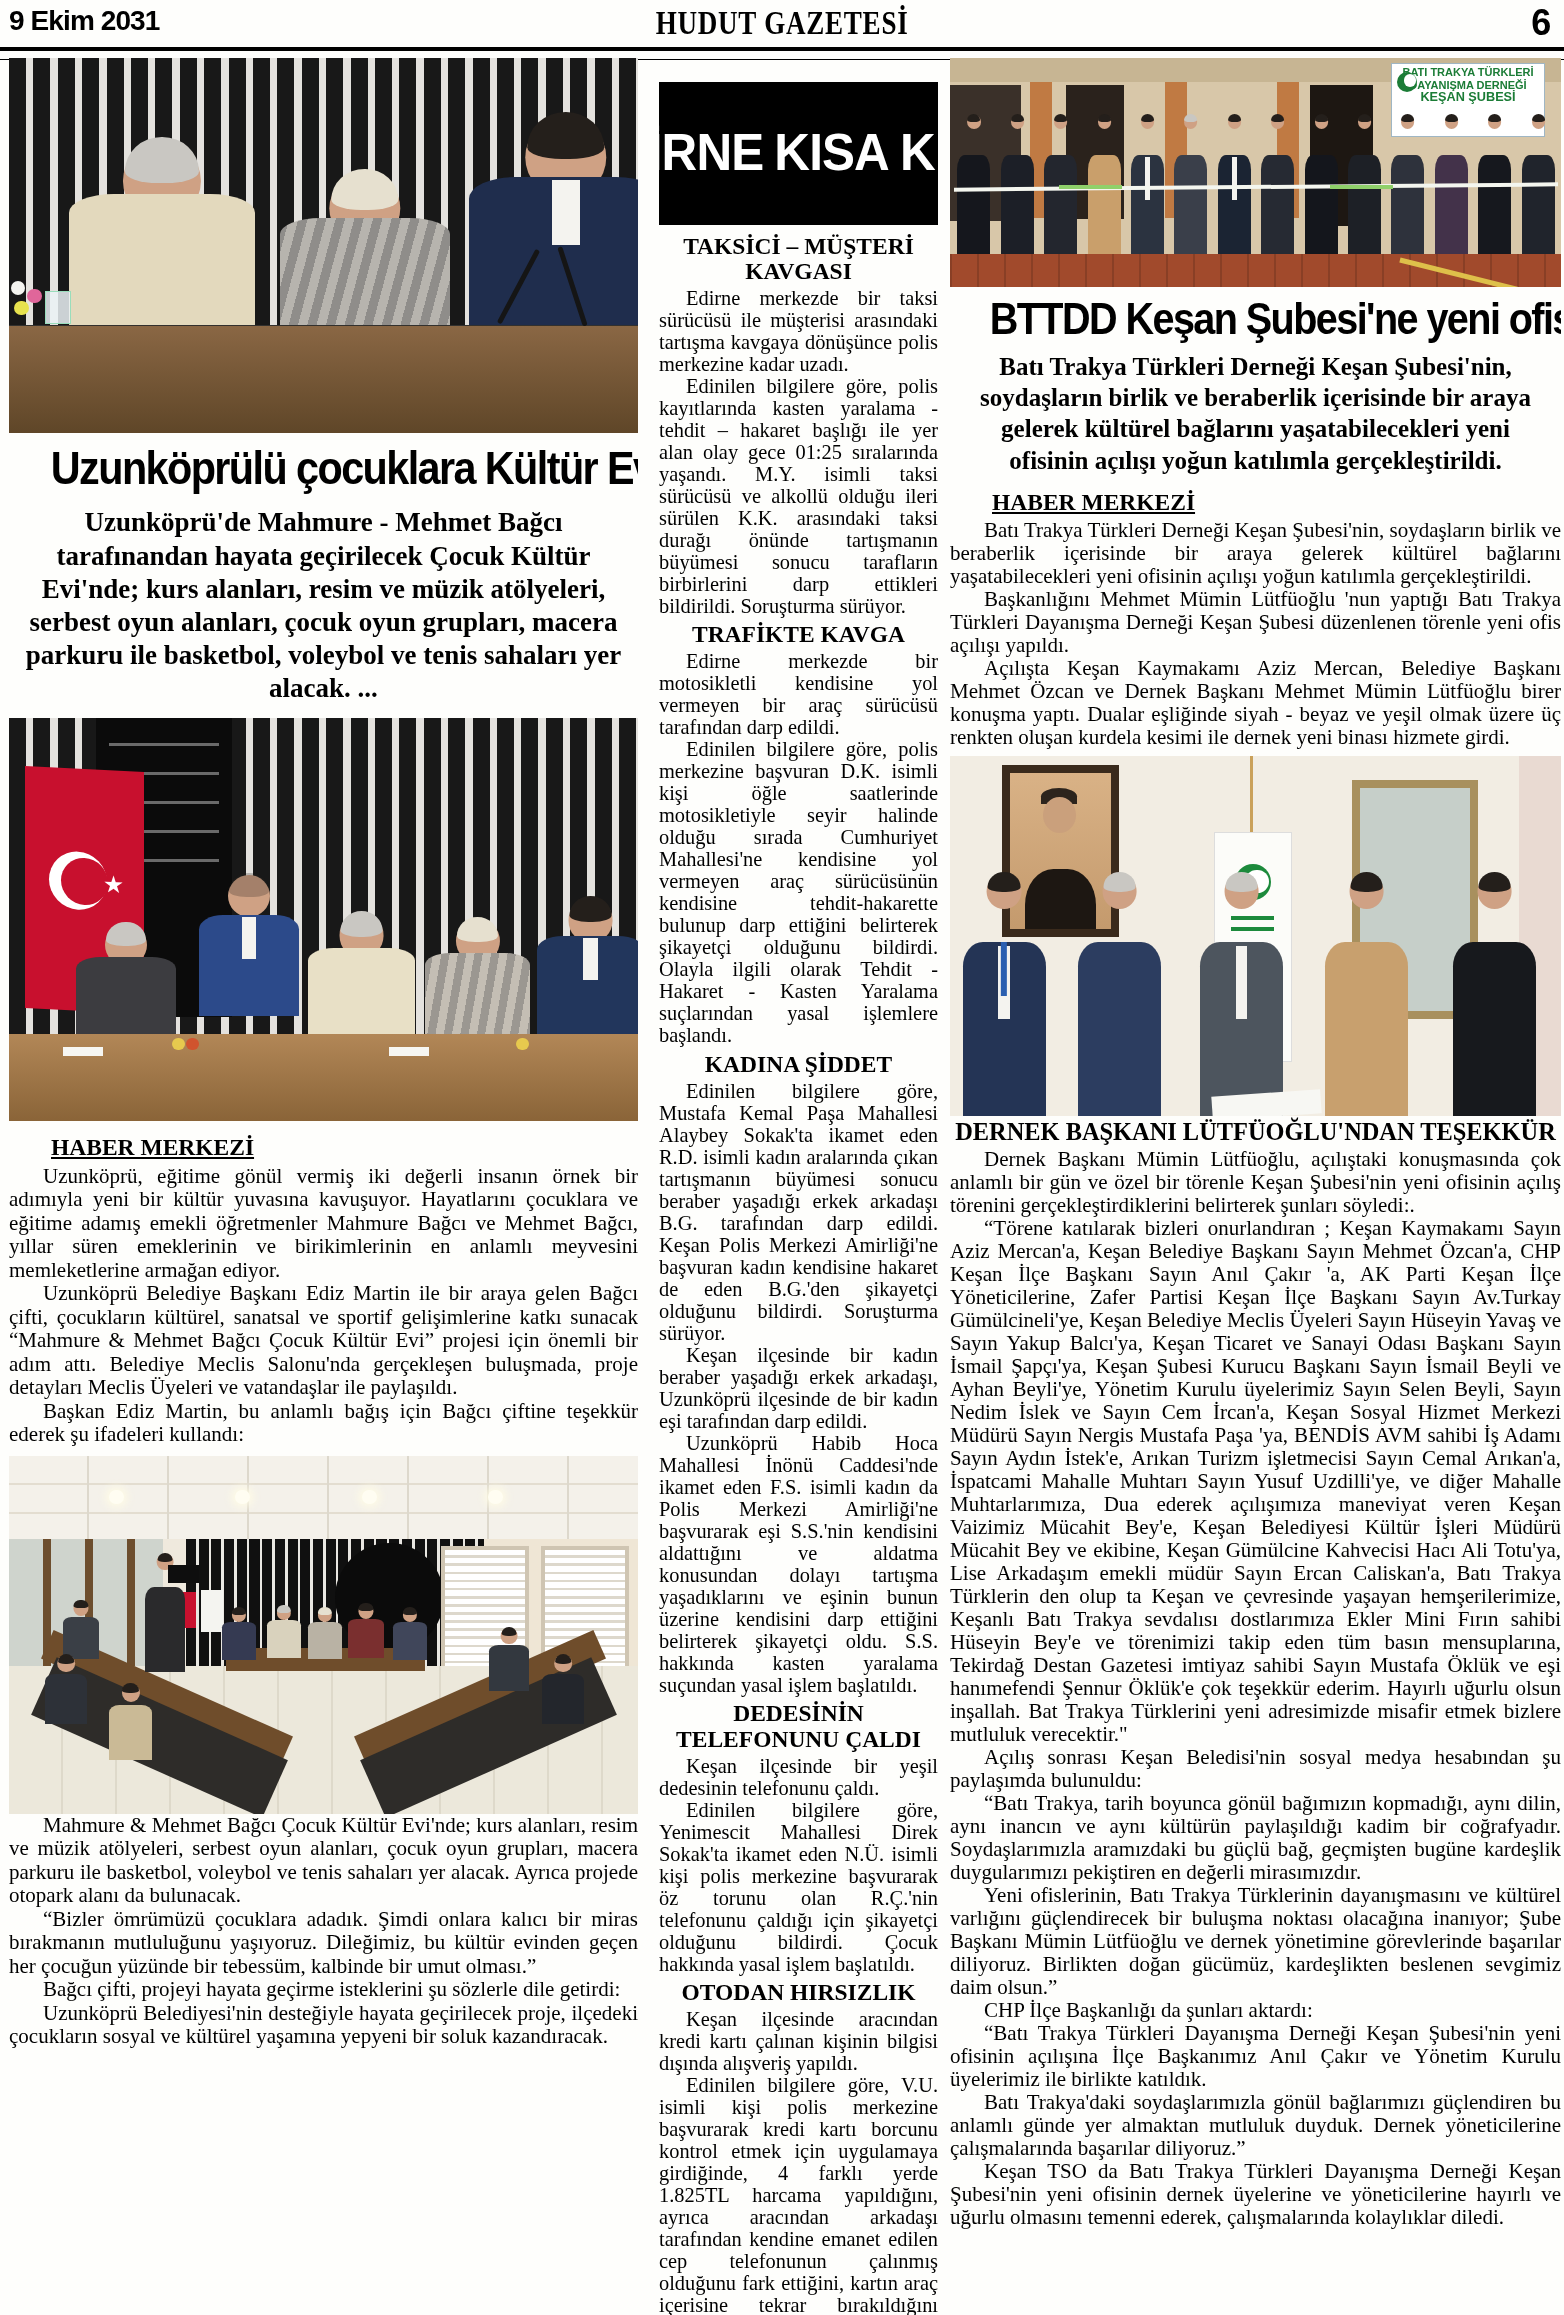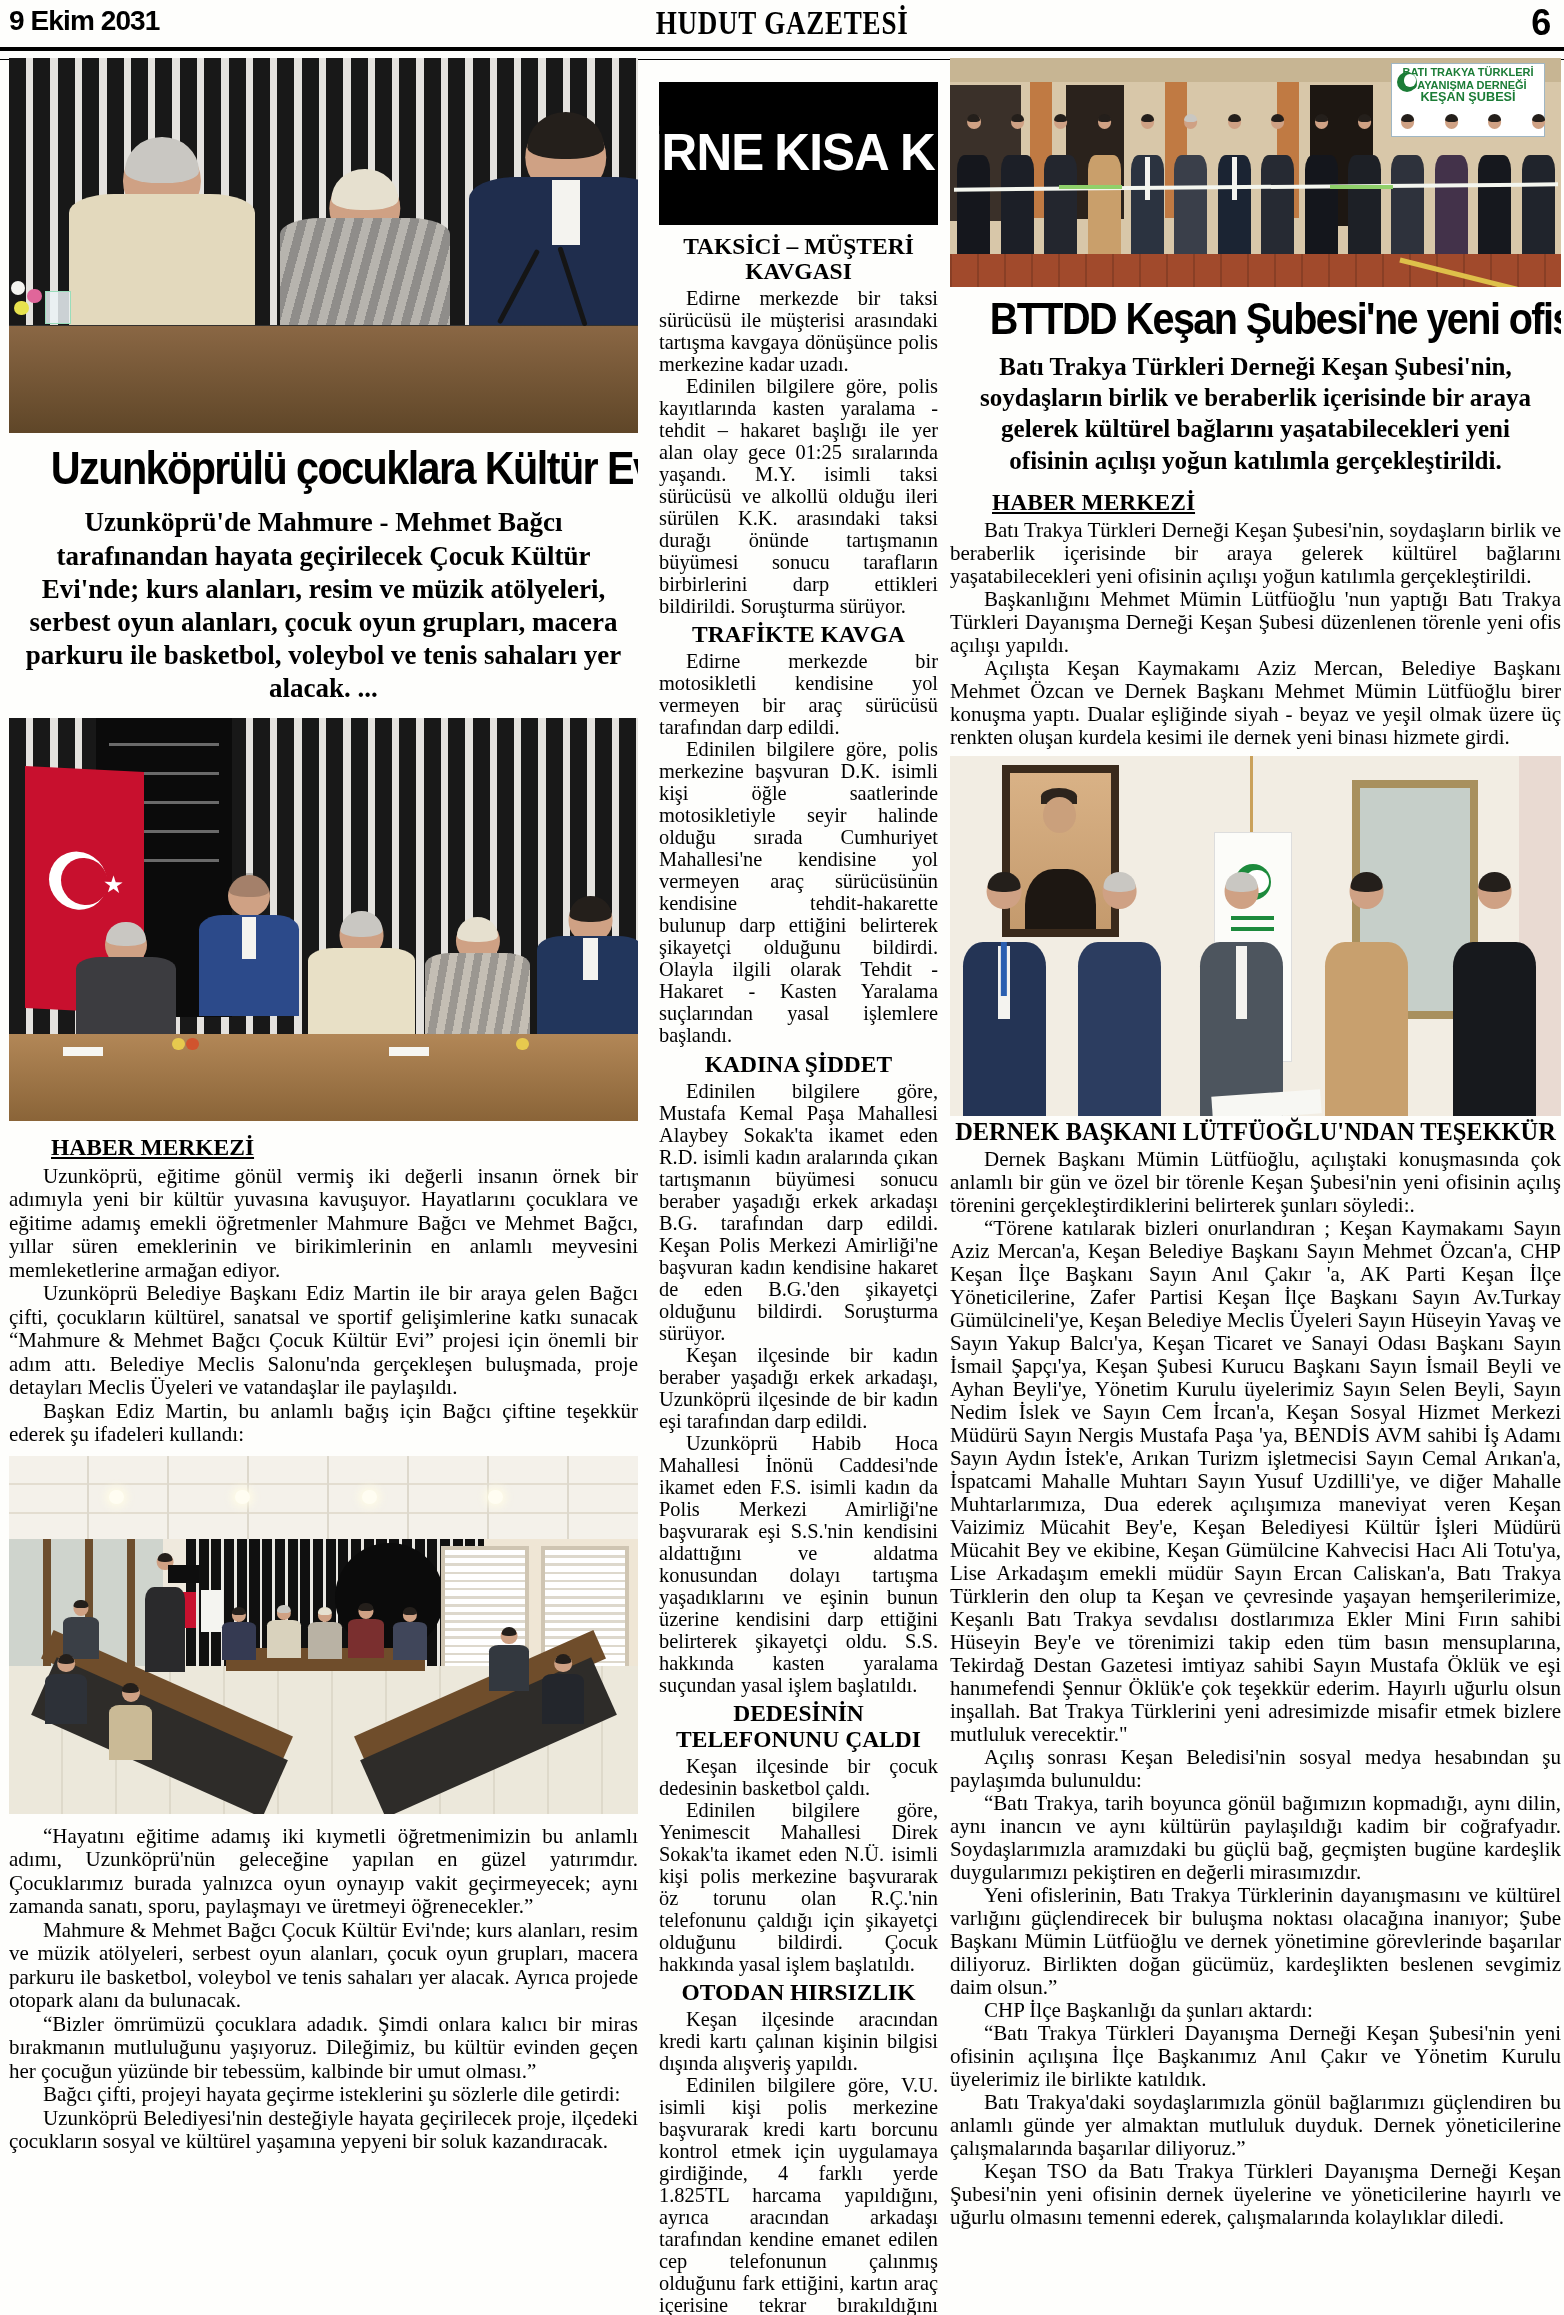--- a/index.html
+++ b/index.html
@@ -285,21 +285,20 @@
       <div class="fig" style="left:36px;top:199px;width:42px;height:69px">
           <i class="hd"></i>
           <b class="bd" style="background:#2d3138"></b>
         </div>
       <div class="fig" style="left:100px;top:228px;width:43px;height:76px">
           <i class="hd"></i>
           <b class="bd" style="background:#caba96"></b>
         </div>
     </div>
 
-    <p class="bp" style="margin-top:11px">“Hayatını eğitime adamış iki kıymetli öğretmenimizin bu anlamlı adımı, Uzunköprü'nün geleceğine yapılan en güzel yatırımdır. Çocuklarımız burada yalnızca oyun oynayıp vakit geçirmeyecek; aynı zamanda sanatı, sporu, paylaşmayı ve üretmeyi öğrenecekler.”</p>
     <p class="bp">Mahmure &amp; Mehmet Bağcı Çocuk Kültür Evi'nde; kurs alanları, resim ve müzik atölyeleri, serbest oyun alanları, çocuk oyun grupları, macera parkuru ile basketbol, voleybol ve tenis sahaları yer alacak. Ayrıca projede otopark alanı da bulunacak.</p>
     <p class="bp">“Bizler ömrümüzü çocuklara adadık. Şimdi onlara kalıcı bir miras bırakmanın mutluluğunu yaşıyoruz. Dileğimiz, bu kültür evinden geçen her çocuğun yüzünde bir tebessüm, kalbinde bir umut olması.”</p>
     <p class="bp">Bağcı çifti, projeyi hayata geçirme isteklerini şu sözlerle dile getirdi:</p>
     <p class="bp">Uzunköprü Belediyesi'nin desteğiyle hayata geçirilecek proje, ilçedeki çocukların sosyal ve kültürel yaşamına yepyeni bir soluk kazandıracak.</p>
   </div>
 
   <div id="colM" class="col">
     <div id="kbox">
       <span>EDİRNE</span>
       <span>KISA KISA</span>
@@ -312,21 +311,21 @@
     <h3 class="sechead">TRAFİKTE KAVGA</h3>
     <p class="bp">Edirne merkezde bir motosikletli kendisine yol vermeyen bir araç sürücüsü tarafından darp edildi.</p>
     <p class="bp">Edinilen bilgilere göre, polis merkezine başvuran D.K. isimli kişi öğle saatlerinde motosikletiyle seyir halinde olduğu sırada Cumhuriyet Mahallesi'ne kendisine yol vermeyen araç sürücüsünün kendisine tehdit-hakarette bulunup darp ettiğini belirterek şikayetçi olduğunu bildirdi. Olayla ilgili olarak Tehdit - Hakaret - Kasten Yaralama suçlarından yasal işlemlere başlandı.</p>
 
     <h3 class="sechead">KADINA ŞİDDET</h3>
     <p class="bp">Edinilen bilgilere göre, Mustafa Kemal Paşa Mahallesi Alaybey Sokak'ta ikamet eden R.D. isimli kadın aralarında çıkan tartışmanın büyümesi sonucu beraber yaşadığı erkek arkadaşı B.G. tarafından darp edildi. Keşan Polis Merkezi Amirliği'ne başvuran kadın kendisine hakaret de eden B.G.'den şikayetçi olduğunu bildirdi. Soruşturma sürüyor.</p>
     <p class="bp">Keşan ilçesinde bir kadın beraber yaşadığı erkek arkadaşı, Uzunköprü ilçesinde de bir kadın eşi tarafından darp edildi.</p>
     <p class="bp">Uzunköprü Habib Hoca Mahallesi İnönü Caddesi'nde ikamet eden F.S. isimli kadın da Polis Merkezi Amirliği'ne başvurarak eşi S.S.'nin kendisini aldattığını ve aldatma konusundan dolayı tartışma yaşadıklarını ve eşinin bunun üzerine kendisini darp ettiğini belirterek şikayetçi oldu. S.S. hakkında kasten yaralama suçundan yasal işlem başlatıldı.</p>
 
     <h3 class="sechead">DEDESİNİN TELEFONUNU ÇALDI</h3>
-    <p class="bp">Keşan ilçesinde bir çocuk dedesinin basketbol çaldı.</p>
+    <p class="bp">Keşan ilçesinde bir yeşil dedesinin telefonunu çaldı.</p>
     <p class="bp">Edinilen bilgilere göre, Yenimescit Mahallesi Direk Sokak'ta ikamet eden N.Ü. isimli kişi polis merkezine başvurarak öz torunu olan R.Ç.'nin telefonunu çaldığı için şikayetçi olduğunu bildirdi. Çocuk hakkında yasal işlem başlatıldı.</p>
 
     <h3 class="sechead">OTODAN HIRSIZLIK</h3>
     <p class="bp">Keşan ilçesinde aracından kredi kartı çalınan kişinin bilgisi dışında alışveriş yapıldı.</p>
     <p class="bp"><span>Edinilen bilgilere göre, V.U. isimli kişi polis merkezine başvurarak kredi kartı borcunu kontrol etmek için uygulamaya girdiğinde, 4 farklı yerde 1.825TL harcama yapıldığını, ayrıca aracından arkadaşı tarafından kendine emanet edilen cep telefonunun çalınmış olduğunu fark ettiğini, kartın araç içerisine tekrar bırakıldığını ancak cep telefonunun olmadığını belirterek şikayetçi oldu. Soruşturma sürüyor.</span></p>
   </div>
 
   <div id="colR" class="col">
 
     <div id="ph4" class="photo">

